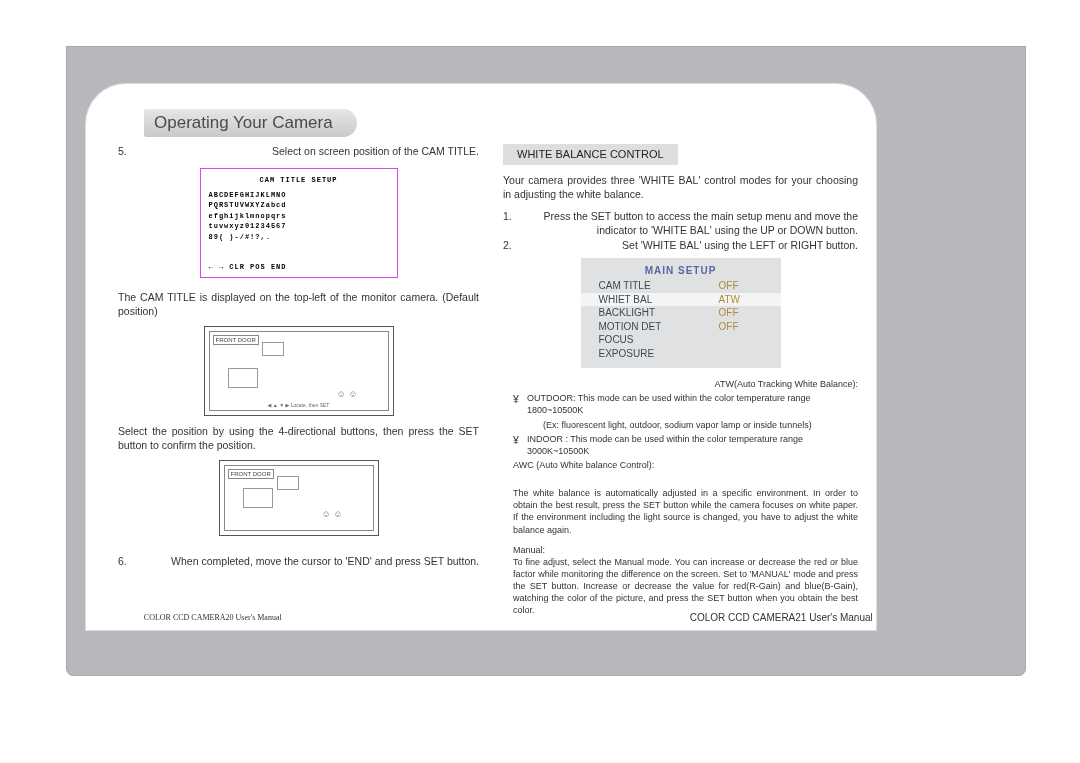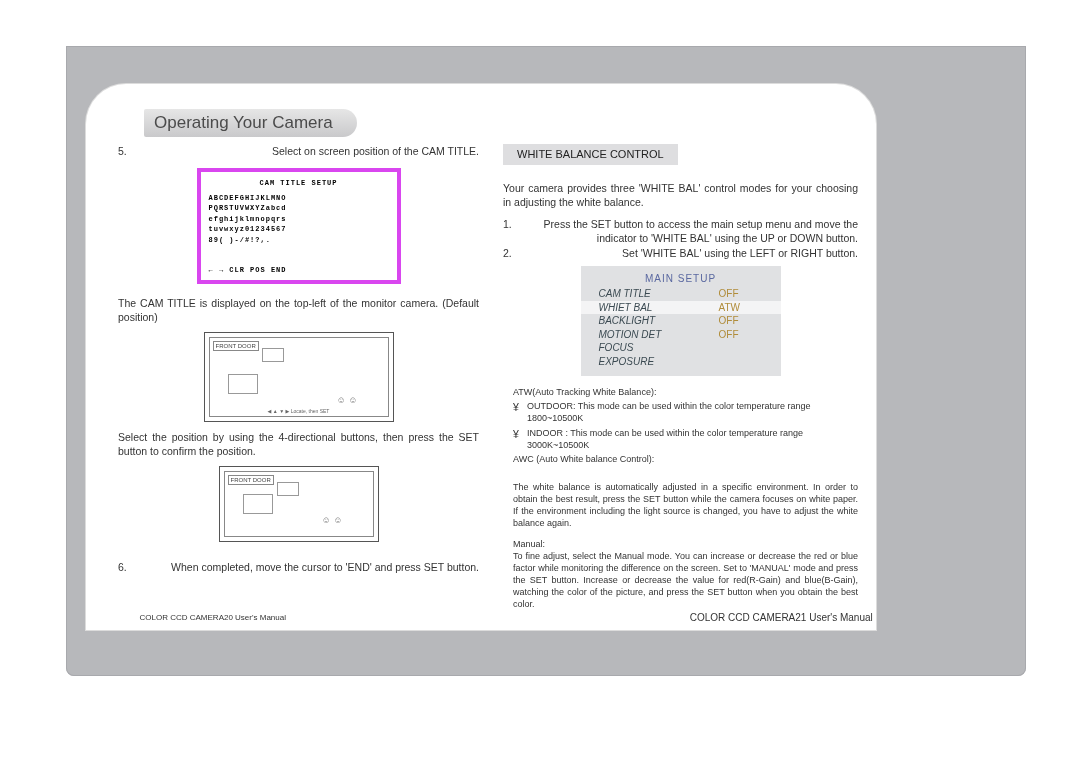--- a/index.html
+++ b/index.html
@@ -70,21 +70,21 @@
     line-height: 1.35;
     padding-right: 18px;
     box-sizing: border-box;
     position: relative;
   }
   .col.right { padding-left: 6px; }
   .indent-block { display: flex; }
   .indent-num { width: 16px; flex: 0 0 16px; }
   .indent-body { flex: 1 1 auto; text-align: right; }
   .osd-box {
-    border: 4px solid #d946ef;
+    border: 1px solid #d946ef;
     width: 180px;
     margin: 10px auto 12px;
     padding: 6px 8px 4px;
     font-family: "Courier New", monospace;
     font-size: 7px;
     letter-spacing: 1px;
     line-height: 1.5;
     font-weight: 700;
     color: #000;
     text-align: left;
@@ -135,43 +135,43 @@
     text-align: center;
     font-size: 5px;
     color: #666;
   }
   .section-head {
     background: #dedee0;
     display: inline-block;
     font-size: 11px;
     color: #222;
     padding: 3px 14px;
-    margin-bottom: 16px;
+    margin-bottom: 8px;
     font-weight: 500;
   }
   .para { margin: 0 0 8px 0; text-align: justify; }
   .menu-box {
     background: #e0e1e3;
     width: 200px;
     margin: 6px auto 10px;
     padding: 6px 0 8px;
     font-size: 10px;
     color: #3b4a52;
   }
-  .menu-title { text-align: center; color: #5a68a0; font-weight: 400; font-size: 10px; margin-bottom: 2px; letter-spacing: 1px;}
+  .menu-title { text-align: center; color: #5a68a0; font-weight: 700; font-size: 10px; margin-bottom: 2px; letter-spacing: 1px;}
   .menu-row { display: flex; padding: 0 18px; }
   .menu-row.hi { background: #f4f4f5; }
-  .menu-key { flex: 1 1 auto; font-style: italic; }
+  .menu-key { flex: 1 1 auto; }
   .menu-val { color: #b08c3a; width: 44px; text-align: left; }
   .bullet-row { display: flex; margin: 2px 0; padding-left: 10px; }
   .bullet-sym { width: 14px; flex: 0 0 14px; }
   .bullet-txt { flex: 1; font-size: 10px; }
   .subtle { font-size: 9px; color: #333; }
   .note-ex { font-size: 9px; padding-left: 40px; display:block; }
-  .footer-left { position: absolute; left: 0; bottom:-24px; width: 50%; text-align:center; font-size:8px; color:#333; }
+  .footer-left { position: absolute; left: 0; bottom:-24px; width: 50%; text-align:center; font-size:8px; color:#333;font-family:Liberation Serif, serif; }
   .footer-right { position: absolute; right: 0; bottom:-24px; width: 50%; text-align:center; font-size:10px; color:#333; }
   .small-monitor { width: 150px; }
   .small-monitor .monitor-inner { height: 64px; }
 </style>
 </head>
 <body>
 
 <div class="page-wrap">
   <div class="gray-panel">
     <div class="white-card">
@@ -267,25 +267,26 @@
               <span class="menu-key">FOCUS</span>
               <span class="menu-val"></span>
             </div>
             <div class="menu-row">
               <span class="menu-key">EXPOSURE</span>
               <span class="menu-val"></span>
             </div>
           </div>
 
 
-          <div class="subtle" style="padding-left:10px;">ATW(Auto Tracking White Balance):</div>
+          <div class="subtle" style="padding-left:10px;text-align:right;">ATW(Auto Tracking White Balance):</div>
           <div class="bullet-row">
             <span class="bullet-sym">¥</span>
             <span class="bullet-txt subtle">OUTDOOR: This mode can be used within the color temperature range 1800~10500K</span>
           </div>
+          <span class="note-ex">(Ex: fluorescent light, outdoor, sodium vapor lamp or inside tunnels)</span>
           <div class="bullet-row">
             <span class="bullet-sym">¥</span>
             <span class="bullet-txt subtle">INDOOR : This mode can be used within the color temperature range 3000K~10500K</span>
           </div>
 
           <div class="subtle" style="padding-left:10px; margin-top:0;">AWC (Auto White balance Control):</div>
           <p class="para subtle" style="padding-left:10px;margin-top:16px;">The white balance is automatically adjusted in a specific environment. In order to obtain the best result, press the SET button while the camera focuses on white paper. If the environment including the light source is changed, you have to adjust the white balance again.</p>
 
           <div class="subtle" style="padding-left:10px;">Manual:</div>
           <p class="para subtle" style="padding-left:10px;">To fine adjust, select the Manual mode. You can increase or decrease the red or blue factor while monitoring the difference on the screen. Set to 'MANUAL' mode and press the SET button. Increase or decrease the value for red(R-Gain) and blue(B-Gain), watching the color of the picture, and press the SET button when you obtain the best color.</p>

